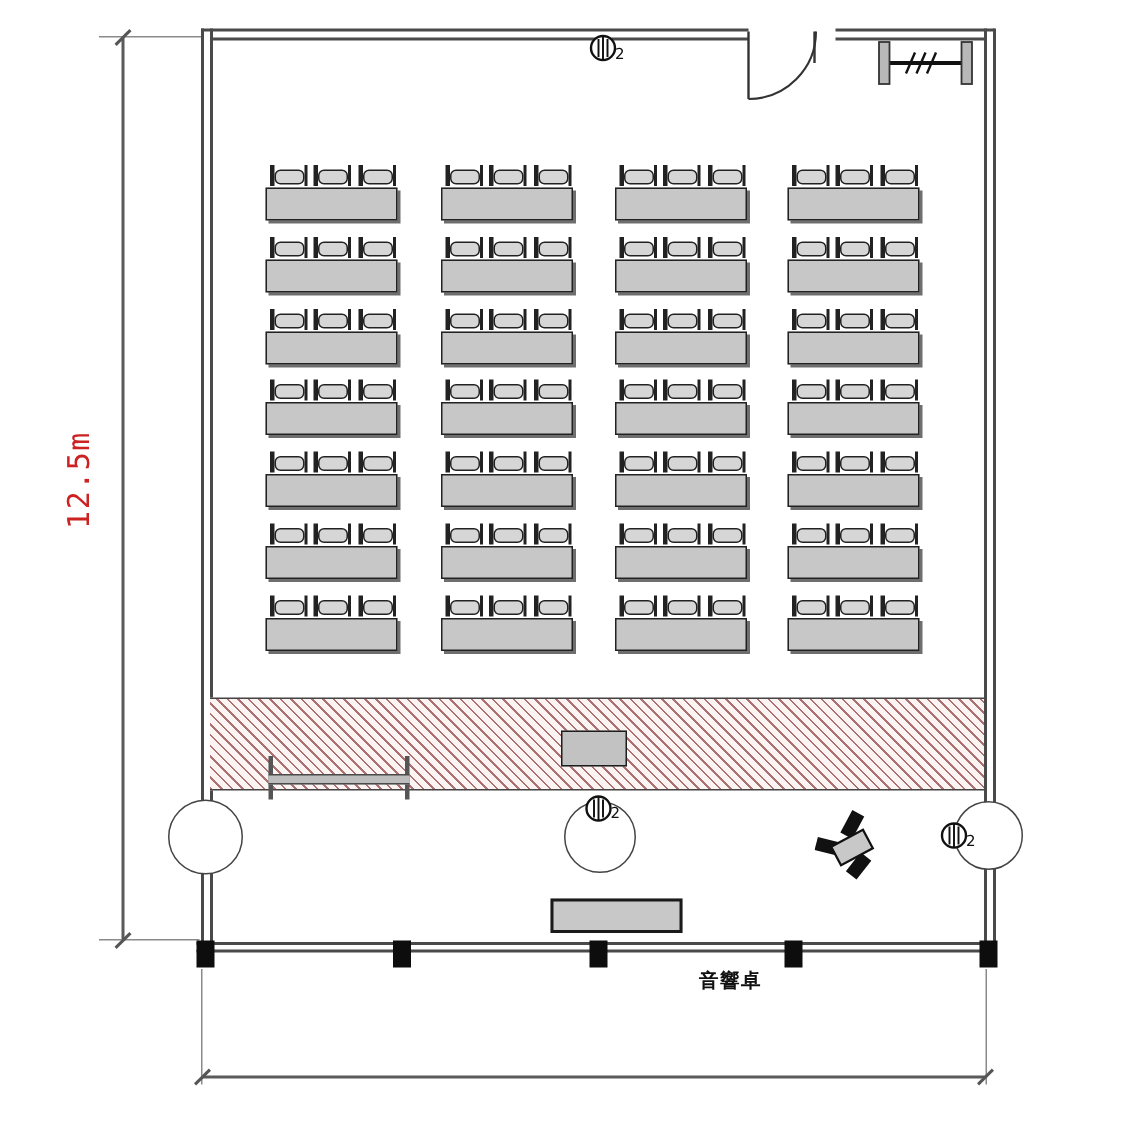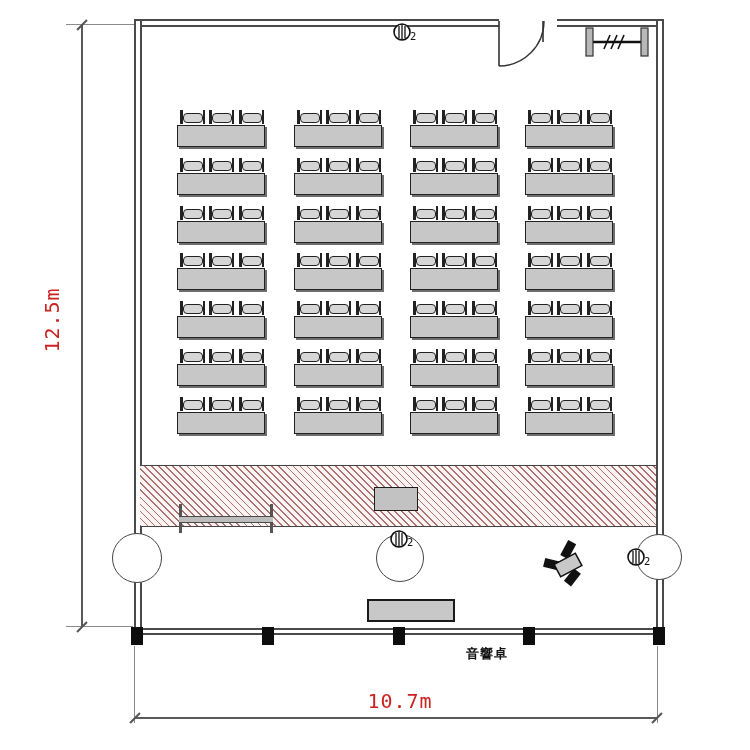--- a/index.html
+++ b/index.html
@@ -61,21 +61,20 @@
   <div class="extline" style="left:66px;top:626px;width:67px;height:1.2px;"></div>
   <div class="tick" style="left:75px;top:24px;"></div>
   <div class="tick" style="left:75px;top:626px;"></div>
   <div class="dimlabel" style="left:-8px;top:307px;width:120px;height:26px;line-height:26px;transform:rotate(-90deg);">12.5m</div>
 
   <div class="dimline" style="left:135px;top:717px;width:523px;height:1.6px;"></div>
   <div class="extline" style="left:134px;top:646px;width:1.2px;height:77px;"></div>
   <div class="extline" style="left:657px;top:646px;width:1.2px;height:77px;"></div>
   <div class="tick" style="left:128px;top:717px;"></div>
   <div class="tick" style="left:650px;top:717px;"></div>
-  <div class="dimlabel" style="left:340px;top:688px;width:120px;height:26px;line-height:26px;">10.7m</div>
 
   <div class="wline" style="left:134px;top:19px;width:1.6px;height:611px;"></div>
   <div class="wline" style="left:140px;top:19px;width:1.6px;height:611px;"></div>
   <div class="wline" style="left:656px;top:19px;width:1.6px;height:611px;"></div>
   <div class="wline" style="left:662px;top:19px;width:1.6px;height:611px;"></div>
   <div class="wline" style="left:134px;top:19px;width:365px;height:1.6px;"></div>
   <div class="wline" style="left:140px;top:25px;width:359px;height:1.6px;"></div>
   <div class="wline" style="left:557px;top:19px;width:106px;height:1.6px;"></div>
   <div class="wline" style="left:557px;top:25px;width:100px;height:1.6px;"></div>
   <div class="wline" style="left:131px;top:628px;width:533px;height:1.6px;"></div>

